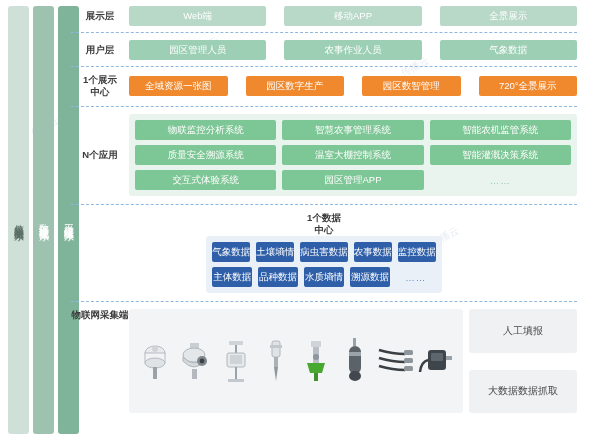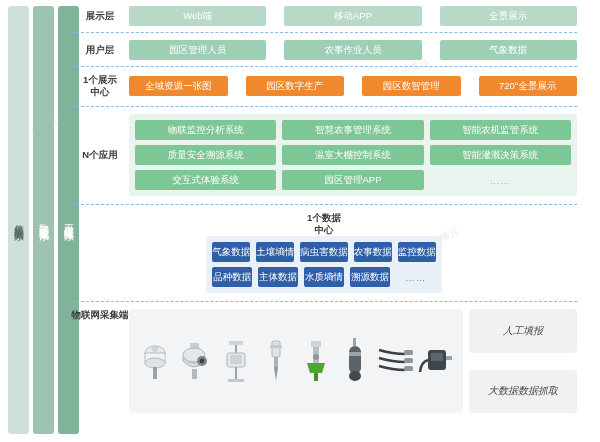--- a/index.html
+++ b/index.html
@@ -61,21 +61,21 @@
   .dots{color:#fff;letter-spacing:1px;}
 
   .panel-green{background:#e9f4ee;border-radius:3px;padding:6px;}
   .panel-blue{background:#eaf0f8;border-radius:3px;padding:6px;}
   .panel-gray{background:#f3f4f5;border-radius:3px;padding:6px;}
 
   
   .iot{display:flex;align-items:stretch;}
   .iotbody{flex:1;display:flex;gap:6px;}
   .dev{flex:1;display:flex;align-items:center;justify-content:center;}
-  .sidebtns{width:108px;display:flex;flex-direction:column;gap:17px;font-style:italic;}
+  .sidebtns{width:108px;display:flex;flex-direction:column;gap:17px;}
   .sidebtn{
     flex:1;background:#f0f1f2;border-radius:3px;
     display:flex;align-items:center;justify-content:center;
     color:#4a4a4a;font-size:10px;
   }
 
   
   .wm{
     position:absolute;color:rgba(120,150,180,.18);
     font-size:10px;transform:rotate(-28deg);
@@ -178,22 +178,22 @@
       <div class="panel-blue" style="flex:1;">
         <div class="gridrows">
           <div class="gridrow">
             <div class="cell blue">气象数据</div>
             <div class="cell blue">土壤墒情</div>
             <div class="cell blue">病虫害数据</div>
             <div class="cell blue">农事数据</div>
             <div class="cell blue">监控数据</div>
           </div>
           <div class="gridrow">
+            <div class="cell blue">主体数据</div>
             <div class="cell blue">品种数据</div>
-            <div class="cell blue">主体数据</div>
             <div class="cell blue">水质墒情</div>
             <div class="cell blue">溯源数据</div>
             <div class="cell empty dots" style="color:#5f86c0;">……</div>
           </div>
         </div>
       </div>
     </div>
 
     <div class="divider"></div>
 

